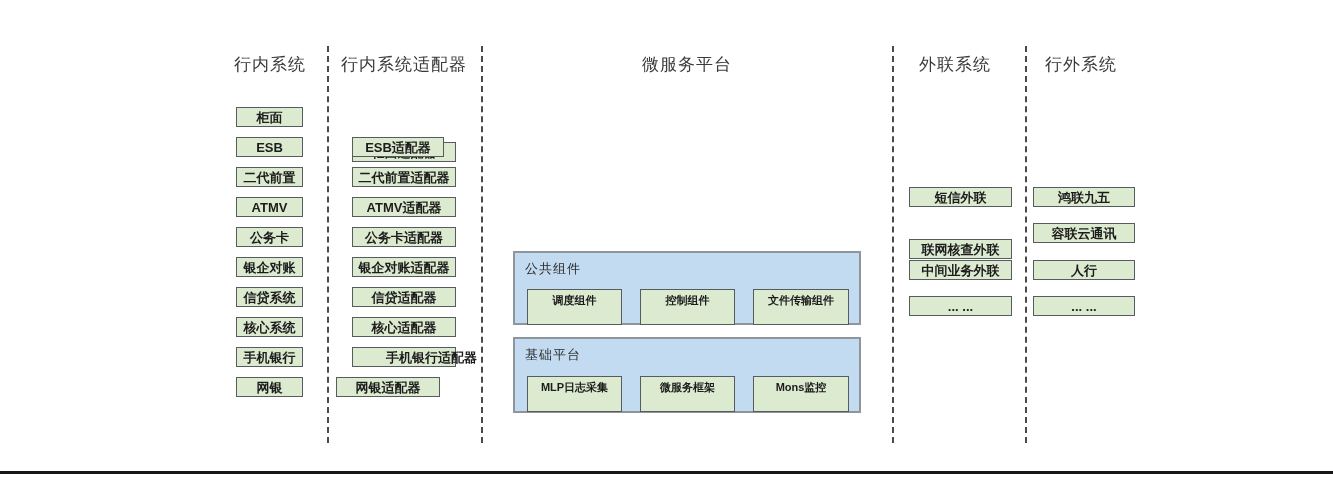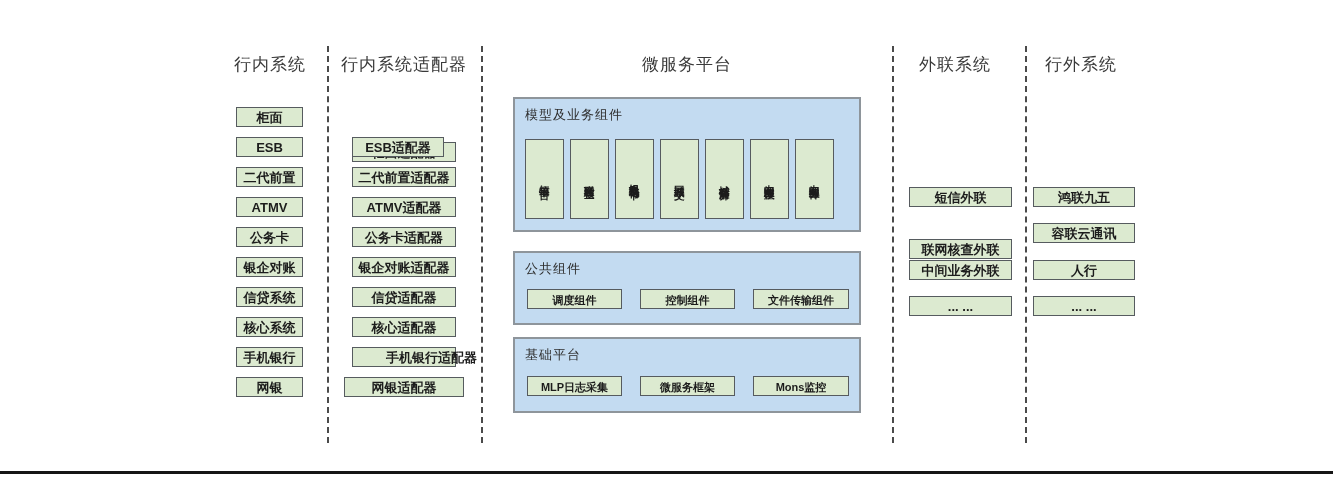--- a/index.html
+++ b/index.html
@@ -80,21 +80,21 @@
     writing-mode: vertical-rl;
     text-orientation: upright;
     font-size: 10.5px;
     font-weight: bold;
     color: #1c1c1c;
     line-height: 1;
     letter-spacing: 1px;
   }
   .hbox {
     position: absolute;
-    height: 20px;
+    height: 36px;
     line-height: 20px;
     text-align: center;
     background: #dcead0;
     border: 1px solid #565b5f;
     font-size: 11px;
     font-weight: bold;
     color: #1c1c1c;
     box-sizing: border-box;
     white-space: nowrap;
   }
@@ -136,46 +136,22 @@
 
   <div class="gbox" style="left:352px;top:107px;width:104px;margin-top:35px;">柜面适配器</div>
   <div class="gbox" style="left:352px;top:137px;width:92px;">ESB适配器</div>
   <div class="gbox" style="left:352px;top:167px;width:104px;">二代前置适配器</div>
   <div class="gbox" style="left:352px;top:197px;width:104px;">ATMV适配器</div>
   <div class="gbox" style="left:352px;top:227px;width:104px;">公务卡适配器</div>
   <div class="gbox" style="left:352px;top:257px;width:104px;">银企对账适配器</div>
   <div class="gbox" style="left:352px;top:287px;width:104px;">信贷适配器</div>
   <div class="gbox" style="left:352px;top:317px;width:104px;">核心适配器</div>
   <div class="gbox" style="left:352px;top:347px;width:104px;padding-left:33px;">手机银行适配器</div>
-  <div class="gbox" style="left:344px;top:377px;width:120px;">网银适配器</div>
+  <div class="gbox" style="left:336px;top:377px;width:104px;">网银适配器</div>
 
-  <div class="bluebox" style="top:97px;height:135px;">
-    <div class="blabel">模型及业务组件</div>
-    <div class="vbox" style="left:10px;">
-        <span>短信平台</span>
-      </div>
-    <div class="vbox" style="left:55px;">
-        <span>联网核查</span>
-      </div>
-    <div class="vbox" style="left:100px;">
-        <span>银联及银行卡</span>
-      </div>
-    <div class="vbox" style="left:145px;">
-        <span>同城票交</span>
-      </div>
-    <div class="vbox" style="left:190px;">
-        <span>城商行清算</span>
-      </div>
-    <div class="vbox" style="left:235px;">
-        <span>中间业务模型</span>
-      </div>
-    <div class="vbox" style="left:280px;">
-        <span>中间业务组件</span>
-      </div>
-  </div>
 
   <div class="bluebox" style="top:251px;height:74px;">
     <div class="blabel">公共组件</div>
     <div class="hbox" style="left:12px;top:36px;width:95px;">调度组件</div>
     <div class="hbox" style="left:125px;top:36px;width:95px;">控制组件</div>
     <div class="hbox" style="left:238px;top:36px;width:96px;">文件传输组件</div>
   </div>
 
   <div class="bluebox" style="top:337px;height:76px;">
     <div class="blabel">基础平台</div>

